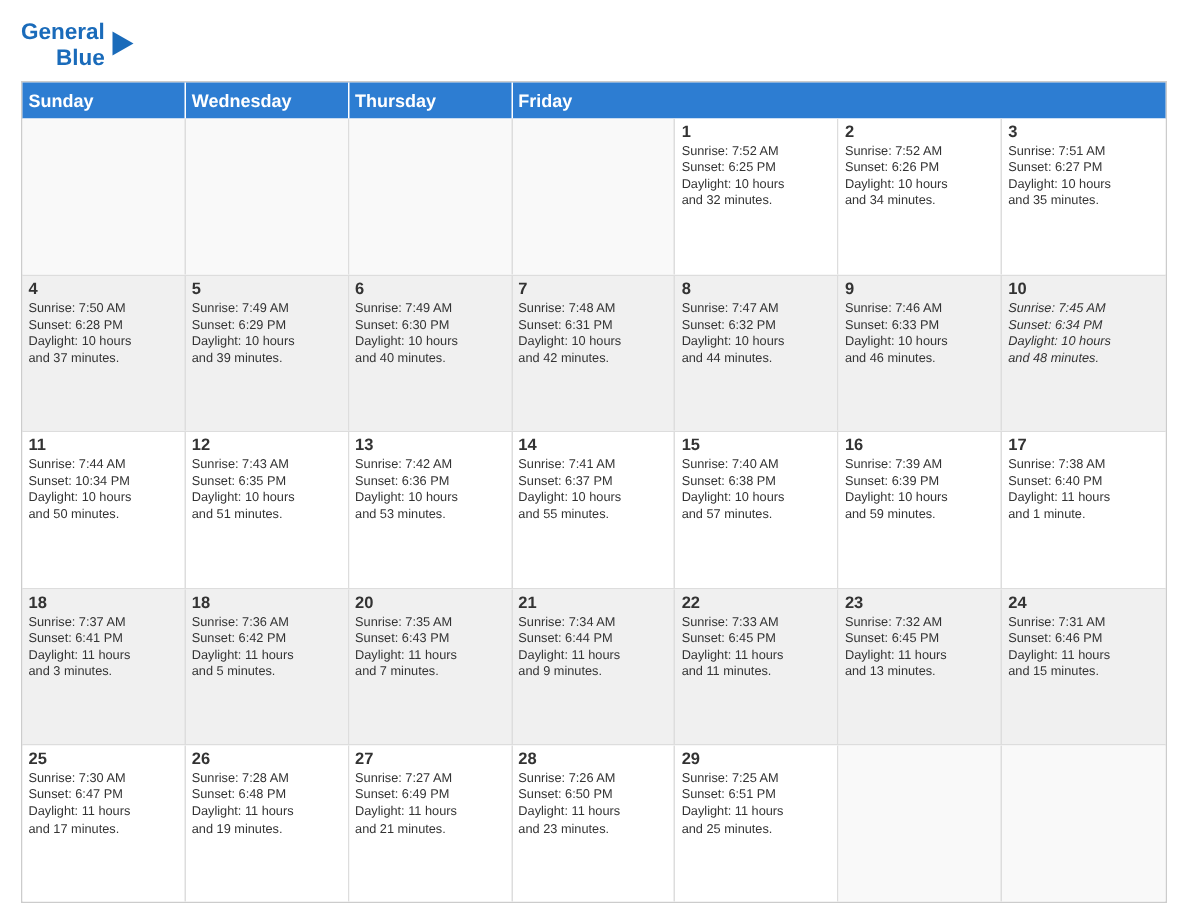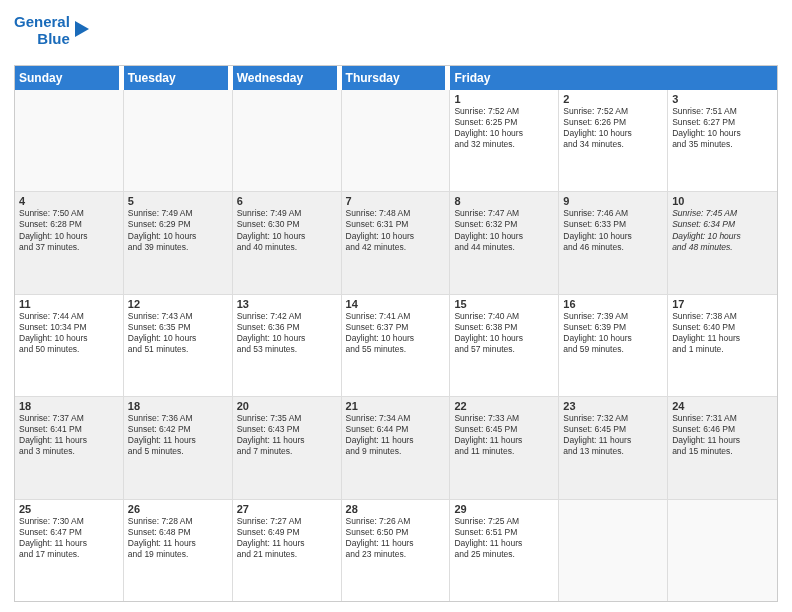--- a/index.html
+++ b/index.html
@@ -14,21 +14,21 @@
       width: 792px;
       height: 612px;
       padding: 10px 14px;
       display: flex;
       flex-direction: column;
     }
     .header {
       display: flex;
       justify-content: space-between;
       align-items: flex-start;
-      margin-bottom: 18px;
+      margin-bottom: 7px;
     }
     .logo {
       display: flex;
       align-items: center;
       margin-top: 4px;
     }
     .logo-text {
       font-size: 15px;
       font-weight: bold;
       color: #333;
@@ -67,21 +67,21 @@
       display: grid;
       grid-template-columns: repeat(7, 1fr);
       background: #2d7dd2;
     }
     .cal-header-cell {
       color: #fff;
       font-size: 12px;
       font-weight: bold;
       padding: 5px 4px;
       text-align: left;
-      border-right: 5px solid #ffffff;
+      border-right: 1px solid #ffffff;
     }
     .cal-header-cell:last-child { border-right: none; }
     .cal-body {
       flex: 1;
       display: flex;
       flex-direction: column;
     }
     .cal-row {
       display: grid;
       grid-template-columns: repeat(7, 1fr);
@@ -128,21 +128,20 @@
     </div>
     <div class="title-block">
       <div class="month-title"></div>
       <div class="location"></div>
     </div>
   </div>
 
   <div class="calendar">
     <div class="cal-header-row">
     <div class="cal-header-cell">Sunday</div>
-        <div class="cal-header-cell">Tuesday</div>
         <div class="cal-header-cell">Wednesday</div>
         <div class="cal-header-cell">Thursday</div>
         <div class="cal-header-cell">Friday</div>
       </div>
     <div class="cal-body">
     <div class="cal-row">
           <div class="cal-cell empty"></div>
           <div class="cal-cell empty"></div>
           <div class="cal-cell empty"></div>
           <div class="cal-cell empty"></div>

